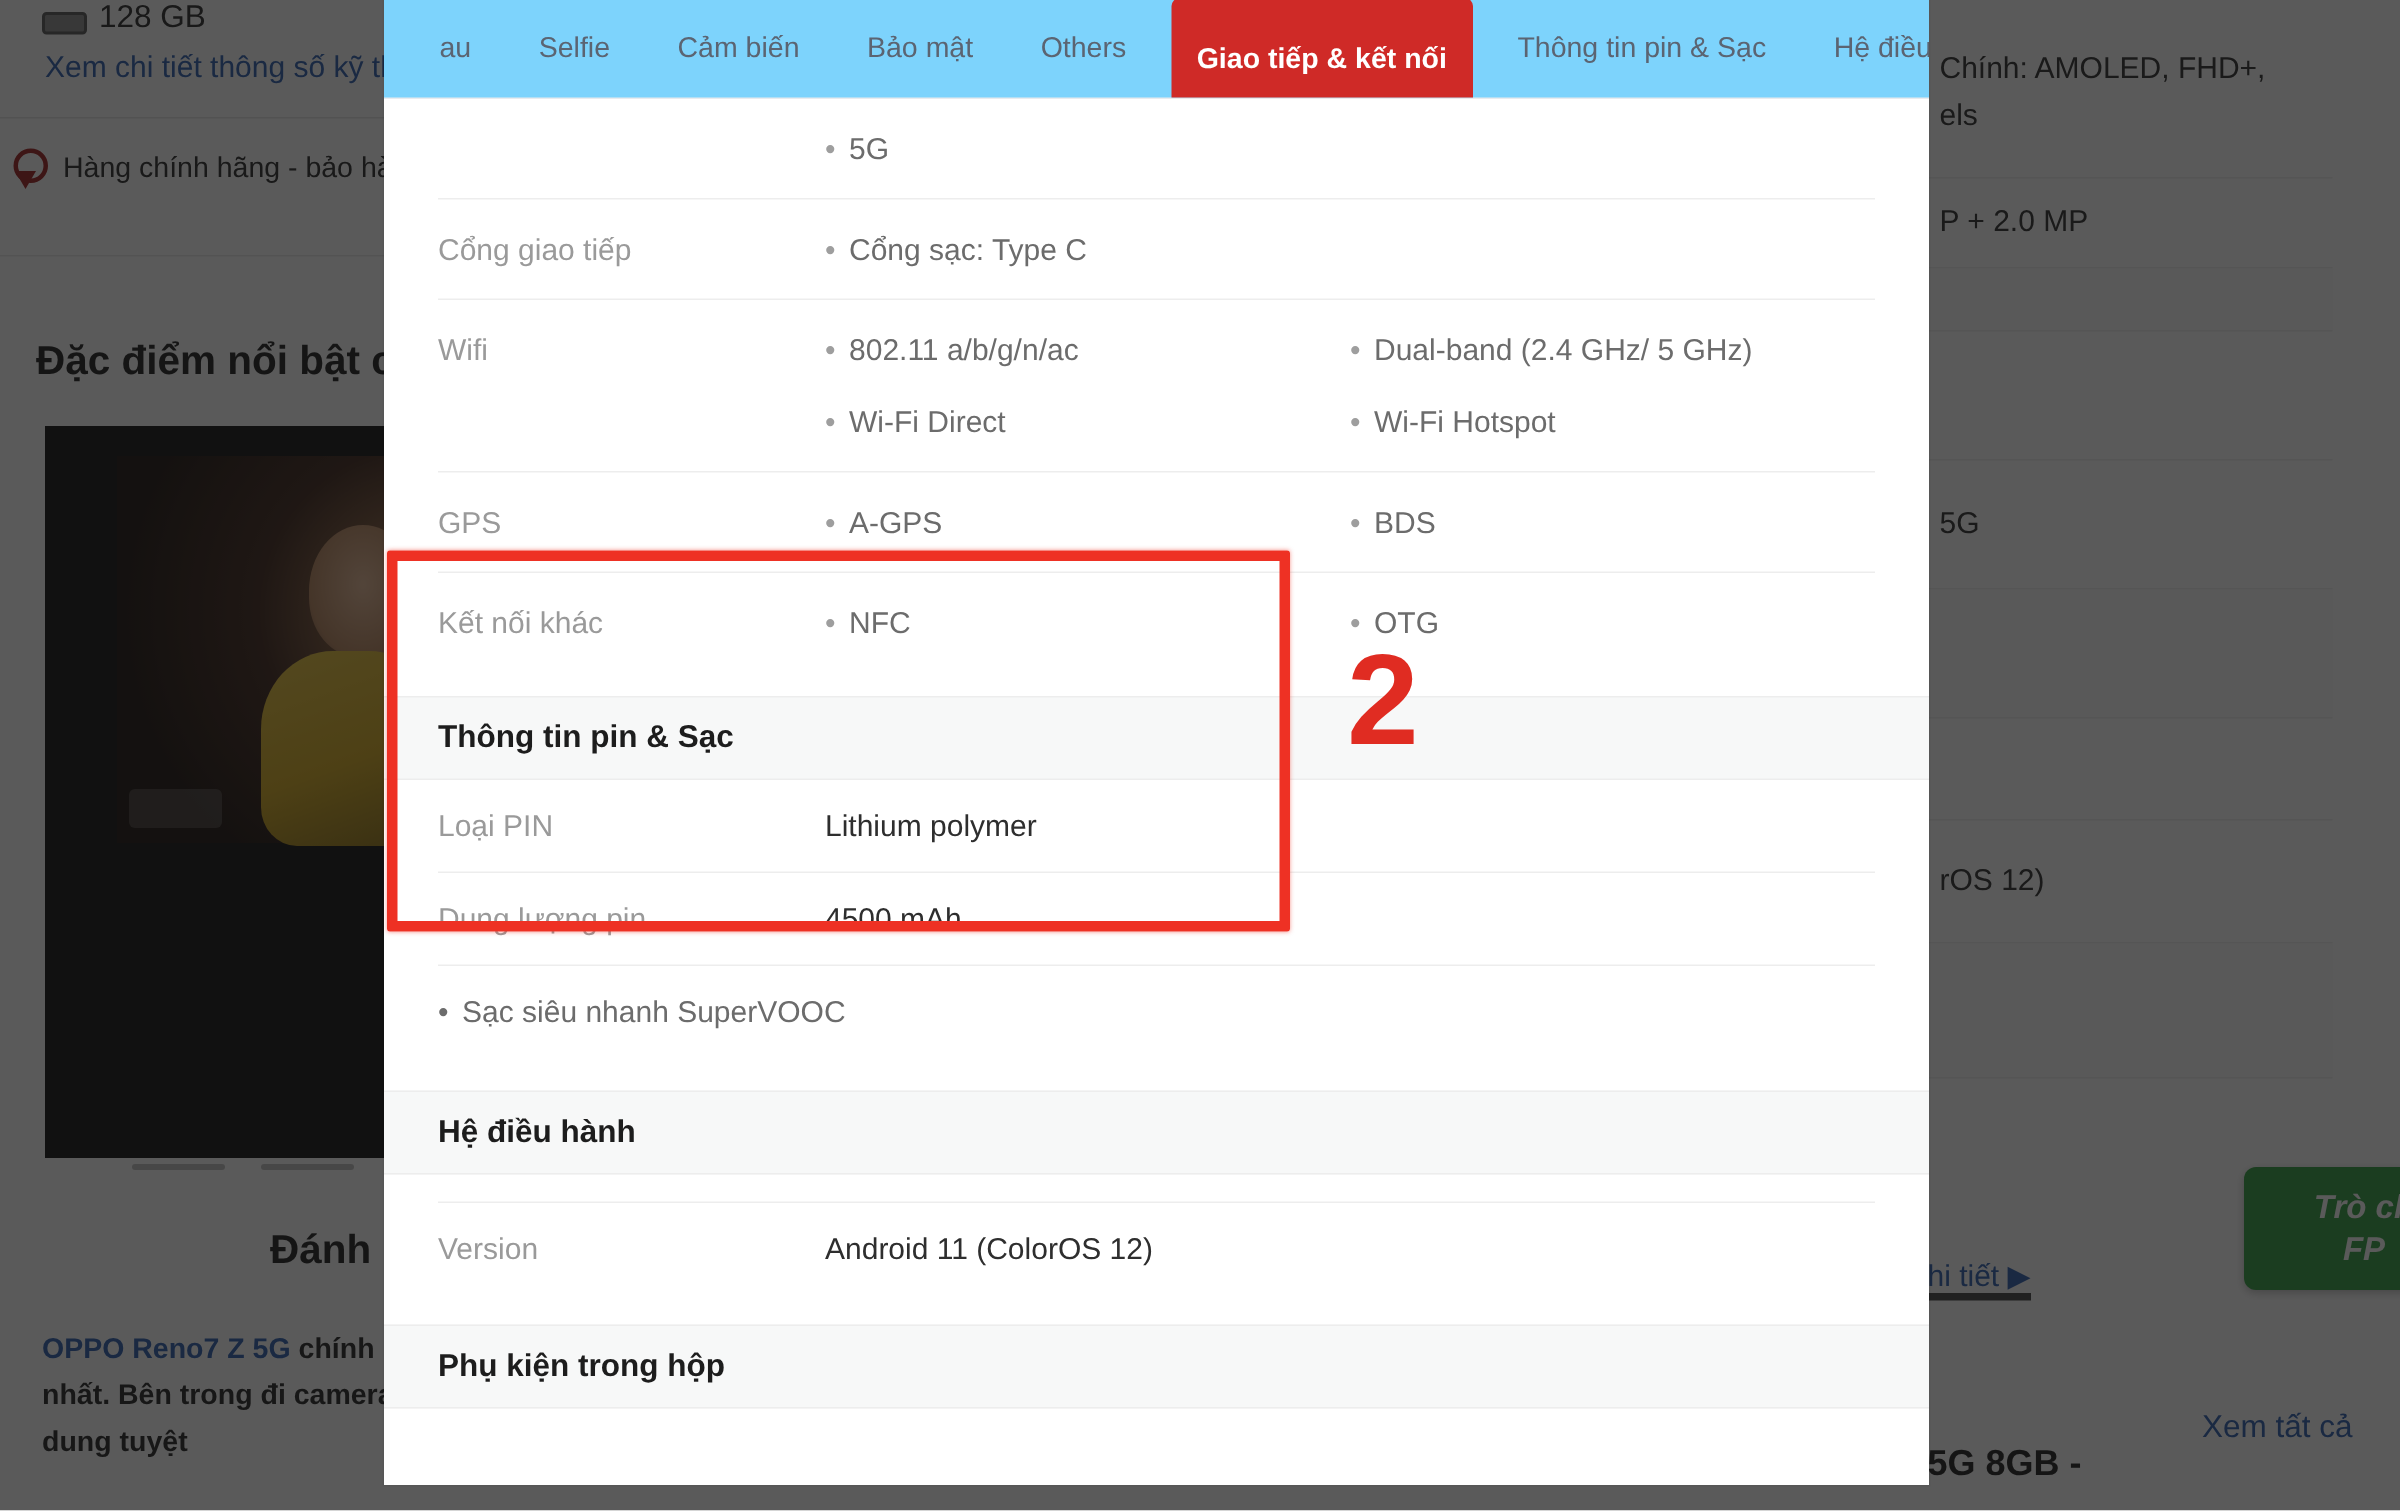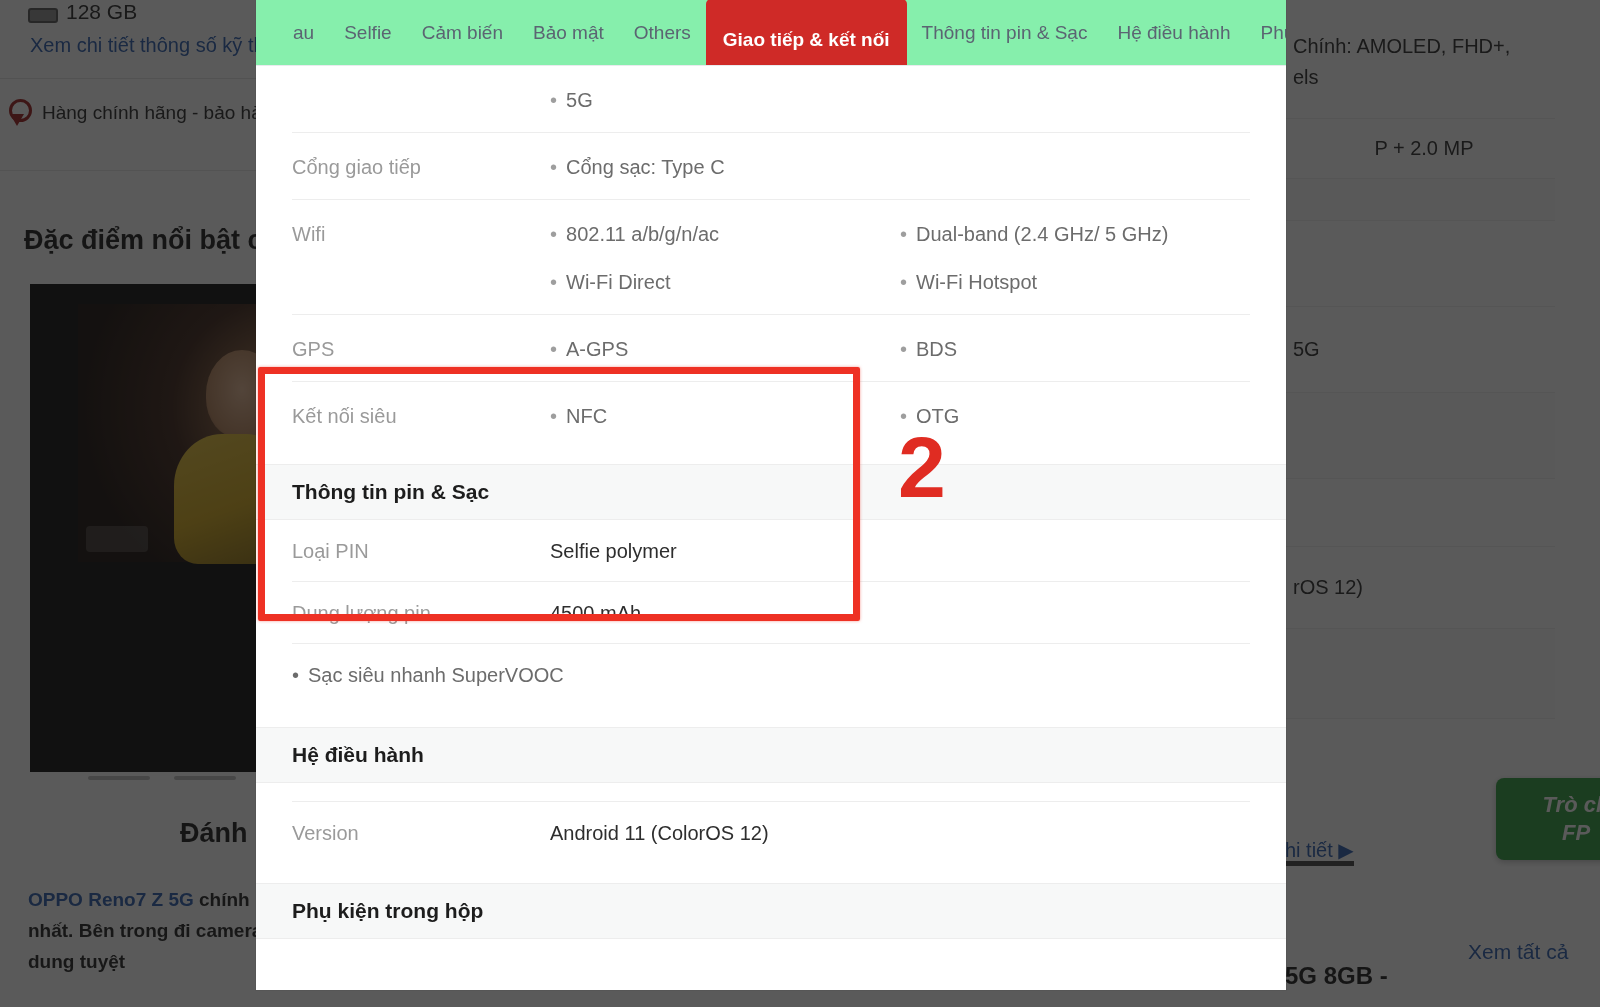--- a/index.html
+++ b/index.html
@@ -128,22 +128,22 @@
   }
 
   
   #modal {
     position: absolute; left: 256px; top: 0px; width: 1030px; height: 990px;
     background: #ffffff; z-index: 10; overflow: hidden;
     box-shadow: 0 0 0 1px rgba(0,0,0,0.04);
   }
 
   #tabbar {
-    height: 66px; background: #86efac; border-bottom: 1px solid #e9ebee;
-    display: flex; align-items: center; padding-left: 22px; gap: 0px;
+    height: 66px; background: #7dd3fc; border-bottom: 1px solid #e9ebee;
+    display: flex; align-items: center; padding-left: 22px; gap: 15px;
     overflow: hidden; white-space: nowrap;
   }
   .tab {
     font-size: 19px; color: #5b6472; padding: 11px 15px; border-radius: 5px;
     white-space: nowrap; cursor: pointer;
   }
   .tab.active { background: #cf2a27; color: #ffffff; padding: 30px 17px; font-weight: bold; margin-top: 14px; }
 
   #specbody { position: relative; height: 924px; background: #ffffff; }
 
@@ -235,21 +235,21 @@
     </div>
 
     <div class="bg-right">
       <div class="r-spec-table">
         <div class="r-row" style="height:92px; align-items:flex-start; padding-top:8px;">
           <div>
             <div class="txt">Chính: AMOLED, FHD+,</div>
             <div class="txt" style="margin-top:8px;">els</div>
           </div>
         </div>
-        <div class="r-row" style="height:60px;justify-content:center;">
+        <div class="r-row" style="height:60px;">
           <span class="txt">P + 2.0 MP</span>
         </div>
         <div class="r-row alt" style="height:42px;">
           <span class="txt"></span>
         </div>
         <div class="r-row" style="height:86px;">
           <span class="txt"></span>
         </div>
         <div class="r-row" style="height:86px;">
           <span class="txt">5G</span>
@@ -367,21 +367,21 @@
             <div class="bullet-line">
               <span class="dot">•</span>
               <span>BDS</span>
             </div>
           </div>
         </div>
       </div>
       <div class="rowline"></div>
 
       <div class="spec-row">
-        <div class="spec-label">Kết nối siêu</div>
+        <div class="spec-label">Kết nối khác</div>
         <div class="spec-vals">
           <div class="spec-col">
             <div class="bullet-line">
               <span class="dot">•</span>
               <span>NFC</span>
             </div>
           </div>
           <div class="spec-col">
             <div class="bullet-line">
               <span class="dot">•</span>
@@ -390,21 +390,21 @@
           </div>
         </div>
       </div>
 
       <div style="height:34px;"></div>
 
       <div class="sec-head">Thông tin pin &amp; Sạc</div>
 
       <div class="kv-row">
         <div class="kv-k">Loại PIN</div>
-        <div class="kv-v">Selfie polymer</div>
+        <div class="kv-v">Lithium polymer</div>
       </div>
       <div class="rowline"></div>
 
       <div class="kv-row">
         <div class="kv-k">Dung lượng pin</div>
         <div class="kv-v">4500 mAh</div>
       </div>
       <div class="rowline"></div>
 
       <div class="kv-row">

